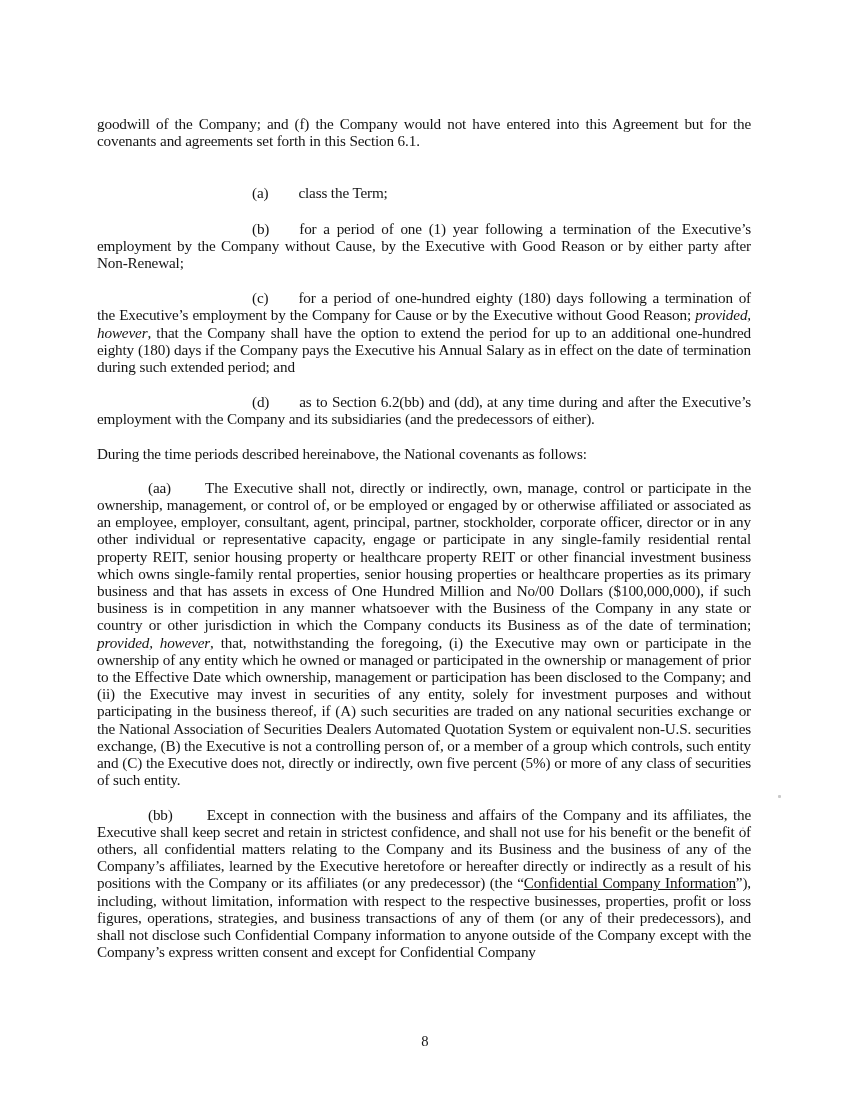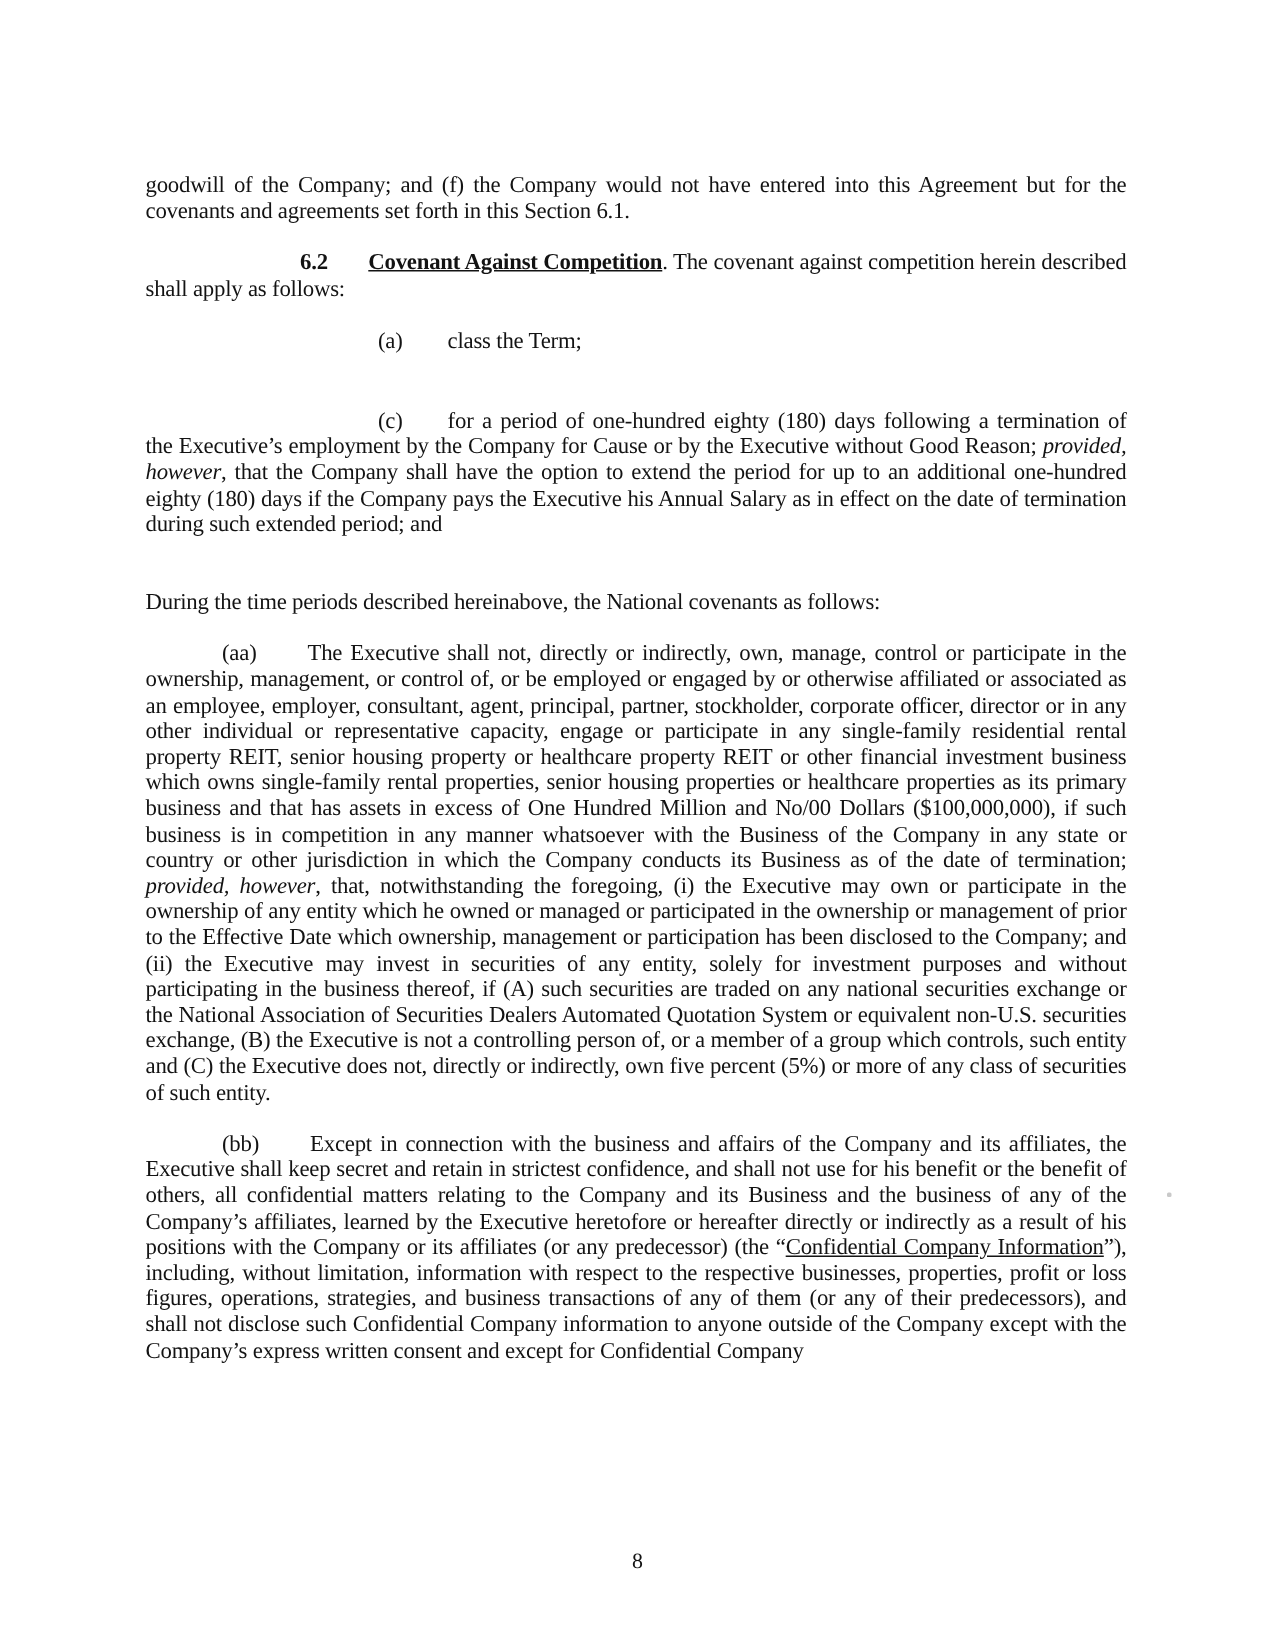--- a/index.html
+++ b/index.html
@@ -93,35 +93,36 @@
 <body>
 
 <div class="page">
 
   <div class="content">
 
     <p class="ind-none">goodwill of the Company; and (f) the Company would not have entered into this Agreement but for the covenants and agreements set forth in this Section 6.1.</p>
 
     <div class="gap-md"></div>
 
-    <p class="ind-heading"><span class="num">6.2</span><span class="tab-head"></span><span class="sect-title">Covenant Against Competition</span><span>. The covenant against competition herein described shall apply as follows:</span></p>
 
     <div class="gap-lg"></div>
 
     <p class="ind-clause"><span>(a)</span><span class="tab"></span><span>class the Term;</span></p>
 
     <div class="gap-lg"></div>
 
+    <p class="ind-clause"><span>(b)</span><span class="tab"></span><span>for a period of one (1) year following a termination of the Executive’s employment by the Company without Cause, by the Executive with Good Reason or by either party after Non-Renewal;</span></p>
 
     <div class="gap-lg"></div>
 
     <p class="ind-clause"><span>(c)</span><span class="tab"></span><span>for a period of one-hundred eighty (180) days following a termination of the Executive’s employment by the Company for Cause or by the Executive without Good Reason; </span><span class="ital">provided, however</span><span>, that the Company shall have the option to extend the period for up to an additional one-hundred eighty (180) days if the Company pays the Executive his Annual Salary as in effect on the date of termination during such extended period; and</span></p>
 
     <div class="gap-lg"></div>
 
+    <p class="ind-clause"><span>(d)</span><span class="tab"></span><span>as to Section 6.2(bb) and (dd), at any time during and after the Executive’s employment with the Company and its subsidiaries (and the predecessors of either).</span></p>
 
     <div class="gap-md"></div>
 
     <p class="ind-none">During the time periods described hereinabove, the National covenants as follows:</p>
 
     <div class="gap-md"></div>
 
     <p class="ind-sub"><span>(aa)</span><span class="tab-wide"></span><span>The Executive shall not, directly or indirectly, own, manage, control or participate in the ownership, management, or control of, or be employed or engaged by or otherwise affiliated or associated as an employee, employer, consultant, agent, principal, partner, stockholder, corporate officer, director or in any other individual or representative capacity, engage or participate in any single-family residential rental property REIT, senior housing property or healthcare property REIT or other financial investment business which owns single-family rental properties, senior housing properties or healthcare properties as its primary business and that has assets in excess of One Hundred Million and No/00 Dollars ($100,000,000), if such business is in competition in any manner whatsoever with the Business of the Company in any state or country or other jurisdiction in which the Company conducts its Business as of the date of termination; </span><span class="ital">provided, however</span><span>, that, notwithstanding the foregoing, (i) the Executive may own or participate in the ownership of any entity which he owned or managed or participated in the ownership or management of prior to the Effective Date which ownership, management or participation has been disclosed to the Company; and (ii) the Executive may invest in securities of any entity, solely for investment purposes and without participating in the business thereof, if (A) such securities are traded on any national securities exchange or the National Association of Securities Dealers Automated Quotation System or equivalent non-U.S. securities exchange, (B) the Executive is not a controlling person of, or a member of a group which controls, such entity and (C) the Executive does not, directly or indirectly, own five percent (5%) or more of any class of securities of such entity.</span></p>
 
     <div class="gap-md"></div>

